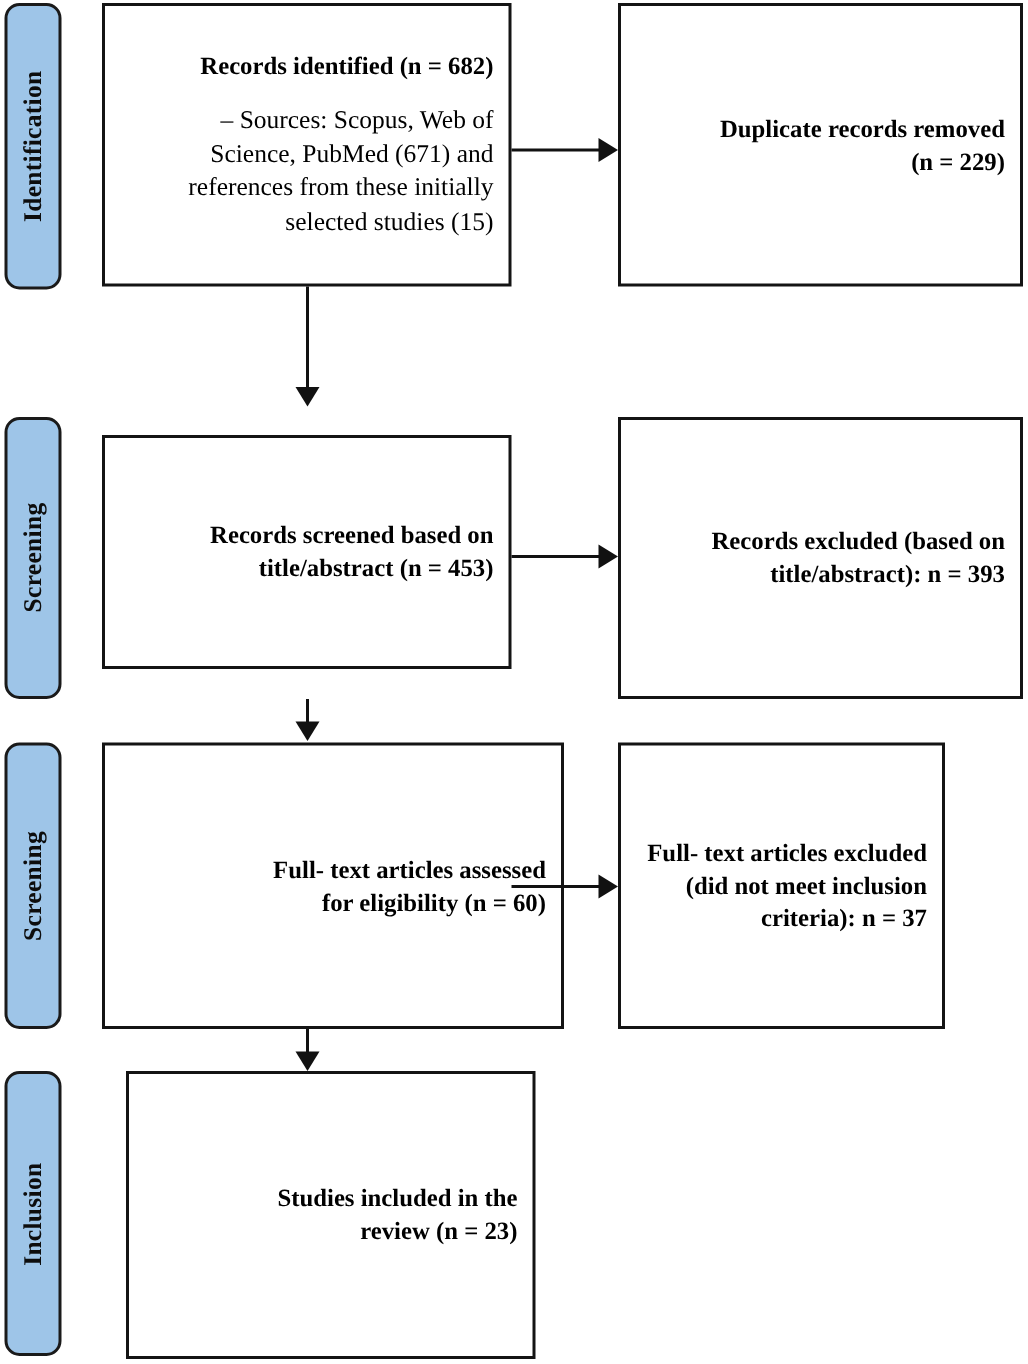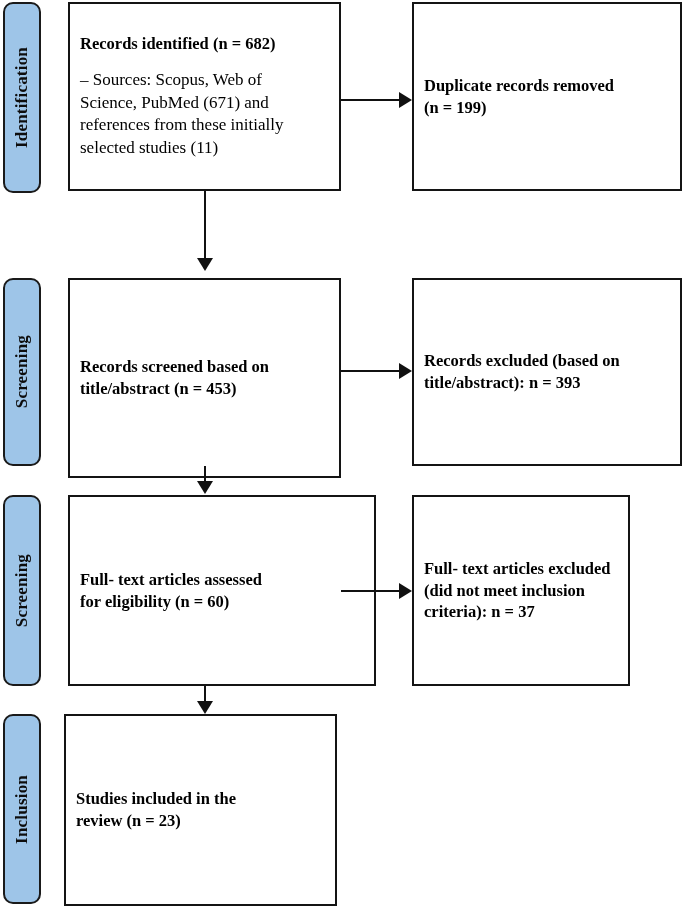--- a/index.html
+++ b/index.html
@@ -46,21 +46,21 @@
 
   
   .flow-box {
     position: absolute;
     box-sizing: border-box;
     background: #ffffff;
     border: 2.5px solid #141414;
     display: flex;
     align-items: center;
     justify-content: center;
-    text-align: left;
+    text-align: right;
   }
   .box-inner {
     width: 100%;
     padding: 0 10px;
     box-sizing: border-box;
   }
   .line-bold {
     font-weight: bold;
     font-size: 16.5px;
     line-height: 1.32;
@@ -123,38 +123,38 @@
     <span class="stage-label">Inclusion</span>
   </div>
 
   <div class="flow-box" style="left:68px; top:2px; width:273px; height:189px;">
     <div class="box-inner">
       <div class="line-bold">Records identified (n = 682)</div>
       <div class="spacer-gap"></div>
       <div class="line-regular">– Sources: Scopus, Web of
 Science, PubMed (671) and
 references from these initially
-selected studies  (11)</div>
+selected studies  (15)</div>
     </div>
   </div>
 
   <div class="flow-box" style="left:412px; top:2px; width:270px; height:189px;">
     <div class="box-inner">
       <div class="line-bold">Duplicate records removed
-(n = 199)</div>
+(n = 229)</div>
     </div>
   </div>
 
   <div class="h-line" style="left:341px; top:99px; width:59px;"></div>
   <div class="arrow-right" style="left:399px; top:92px;"></div>
 
   <div class="v-line" style="left:204px; top:191px; height:68px;"></div>
   <div class="arrow-down" style="left:197px; top:258px;"></div>
 
-  <div class="flow-box" style="left:68px; top:278px; width:273px; height:200px;">
+  <div class="flow-box" style="left:68px; top:290px; width:273px; height:156px;">
     <div class="box-inner">
       <div class="line-bold">Records screened based on
 title/abstract (n = 453)</div>
     </div>
   </div>
 
   <div class="flow-box" style="left:412px; top:278px; width:270px; height:188px;">
     <div class="box-inner">
       <div class="line-bold">Records excluded (based on
 title/abstract): n = 393</div>
@@ -181,20 +181,20 @@
 criteria): n = 37</div>
     </div>
   </div>
 
   <div class="h-line" style="left:341px; top:590px; width:59px;"></div>
   <div class="arrow-right" style="left:399px; top:583px;"></div>
 
   <div class="v-line" style="left:204px; top:686px; height:17px;"></div>
   <div class="arrow-down" style="left:197px; top:701px;"></div>
 
-  <div class="flow-box" style="left:64px; top:714px; width:273px; height:192px;">
+  <div class="flow-box" style="left:84px; top:714px; width:273px; height:192px;">
     <div class="box-inner">
       <div class="line-bold">Studies included in the
 review (n = 23)</div>
     </div>
   </div>
 
 </div>
 
 </body></html>

